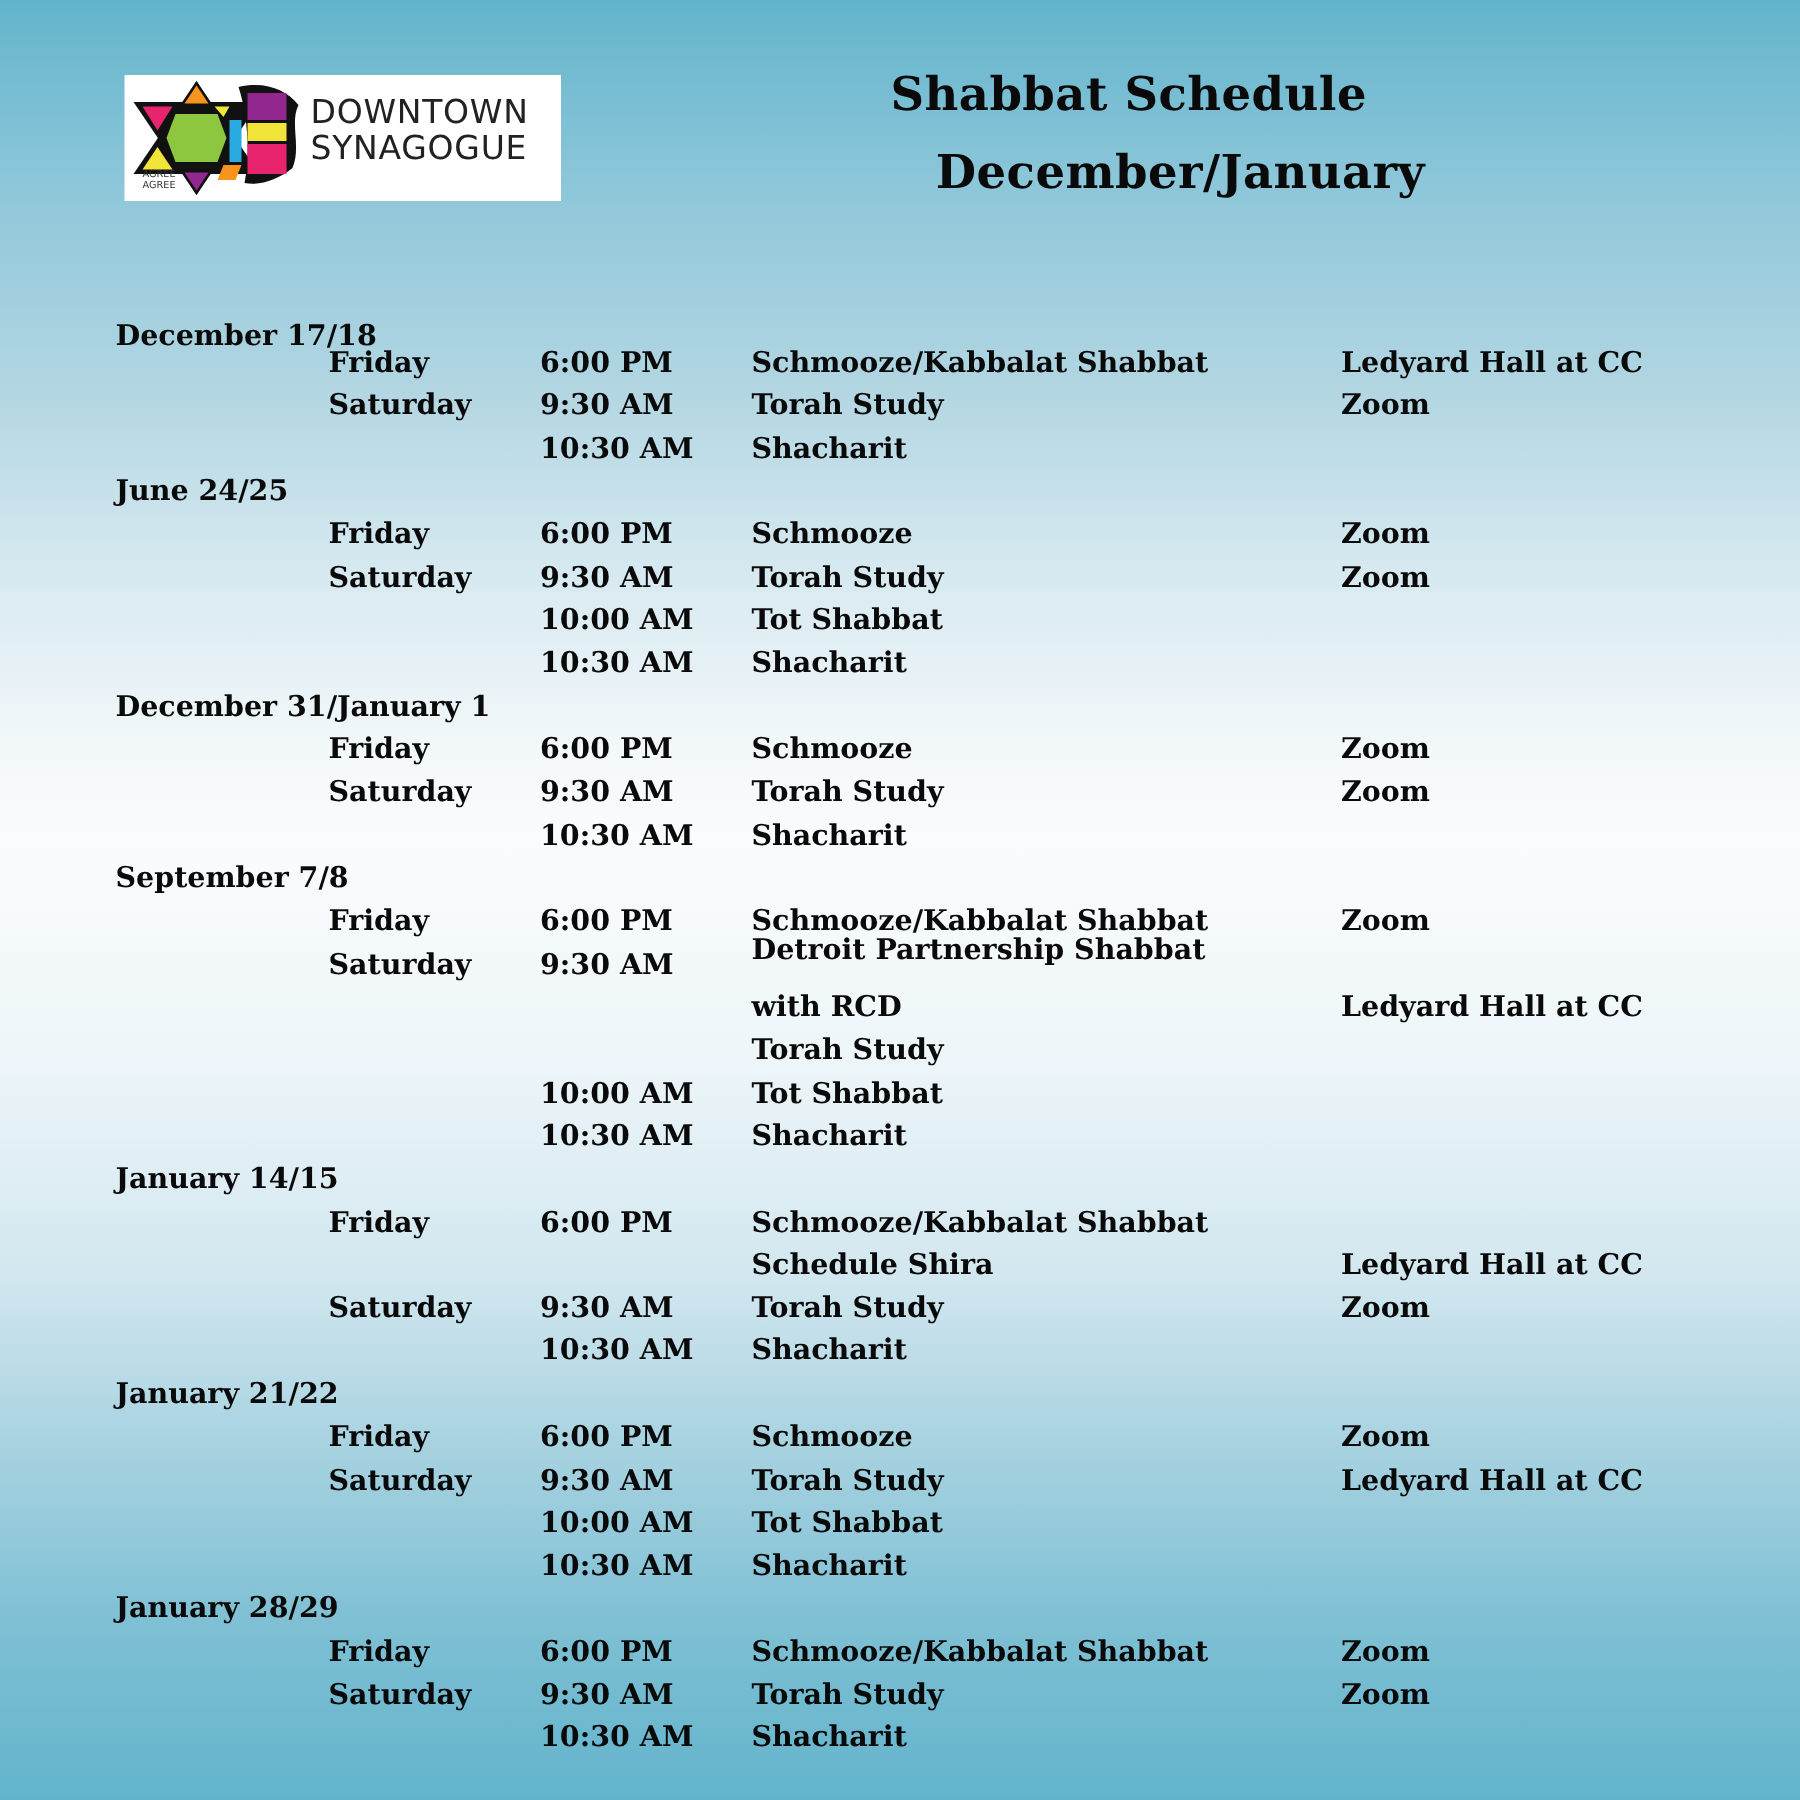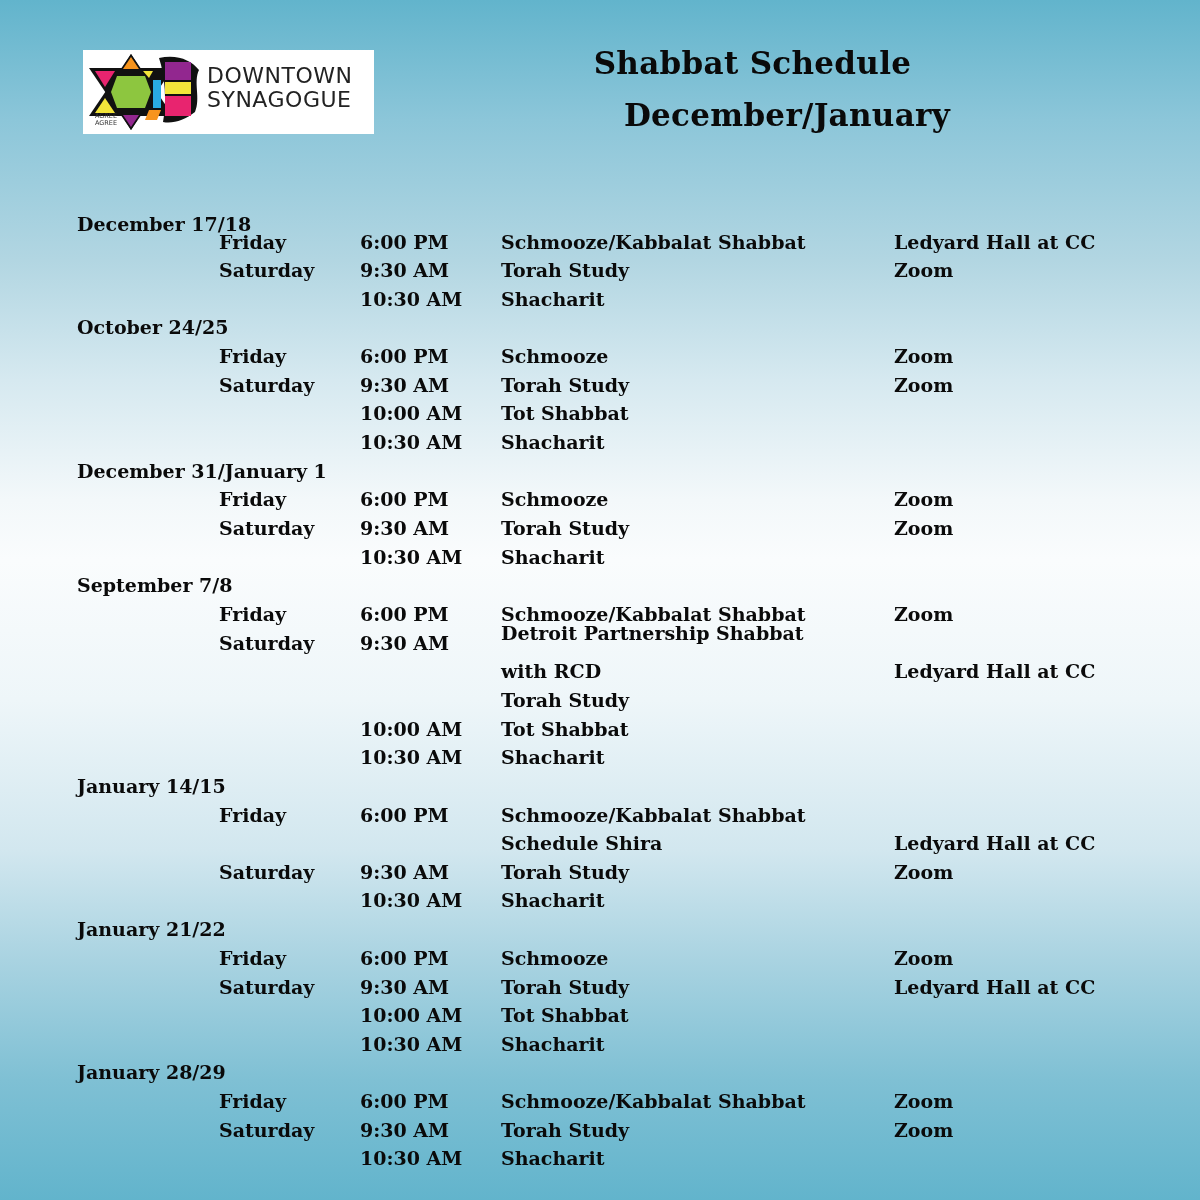--- a/index.html
+++ b/index.html
@@ -83,21 +83,21 @@
     <div class="cell c-day" style="top: 230px;">Friday</div>
     <div class="cell c-time" style="top: 230px;">6:00 PM</div>
     <div class="cell c-event" style="top: 230px;">Schmooze/Kabbalat Shabbat</div>
     <div class="cell c-loc" style="top: 230px;">Ledyard Hall at CC</div>
     <div class="cell c-day" style="top: 258px;">Saturday</div>
     <div class="cell c-time" style="top: 258px;">9:30 AM</div>
     <div class="cell c-event" style="top: 258px;">Torah Study</div>
     <div class="cell c-loc" style="top: 258px;">Zoom</div>
     <div class="cell c-time" style="top: 287px;">10:30 AM</div>
     <div class="cell c-event" style="top: 287px;">Shacharit</div>
-    <div class="cell c-week" style="top: 315px;">October 24/25</div>
+    <div class="cell c-week" style="top: 315px;">June 24/25</div>
     <div class="cell c-day" style="top: 344px;">Friday</div>
     <div class="cell c-time" style="top: 344px;">6:00 PM</div>
     <div class="cell c-event" style="top: 344px;">Schmooze</div>
     <div class="cell c-loc" style="top: 344px;">Zoom</div>
     <div class="cell c-day" style="top: 373px;">Saturday</div>
     <div class="cell c-time" style="top: 373px;">9:30 AM</div>
     <div class="cell c-event" style="top: 373px;">Torah Study</div>
     <div class="cell c-loc" style="top: 373px;">Zoom</div>
     <div class="cell c-time" style="top: 401px;">10:00 AM</div>
     <div class="cell c-event" style="top: 401px;">Tot Shabbat</div>

